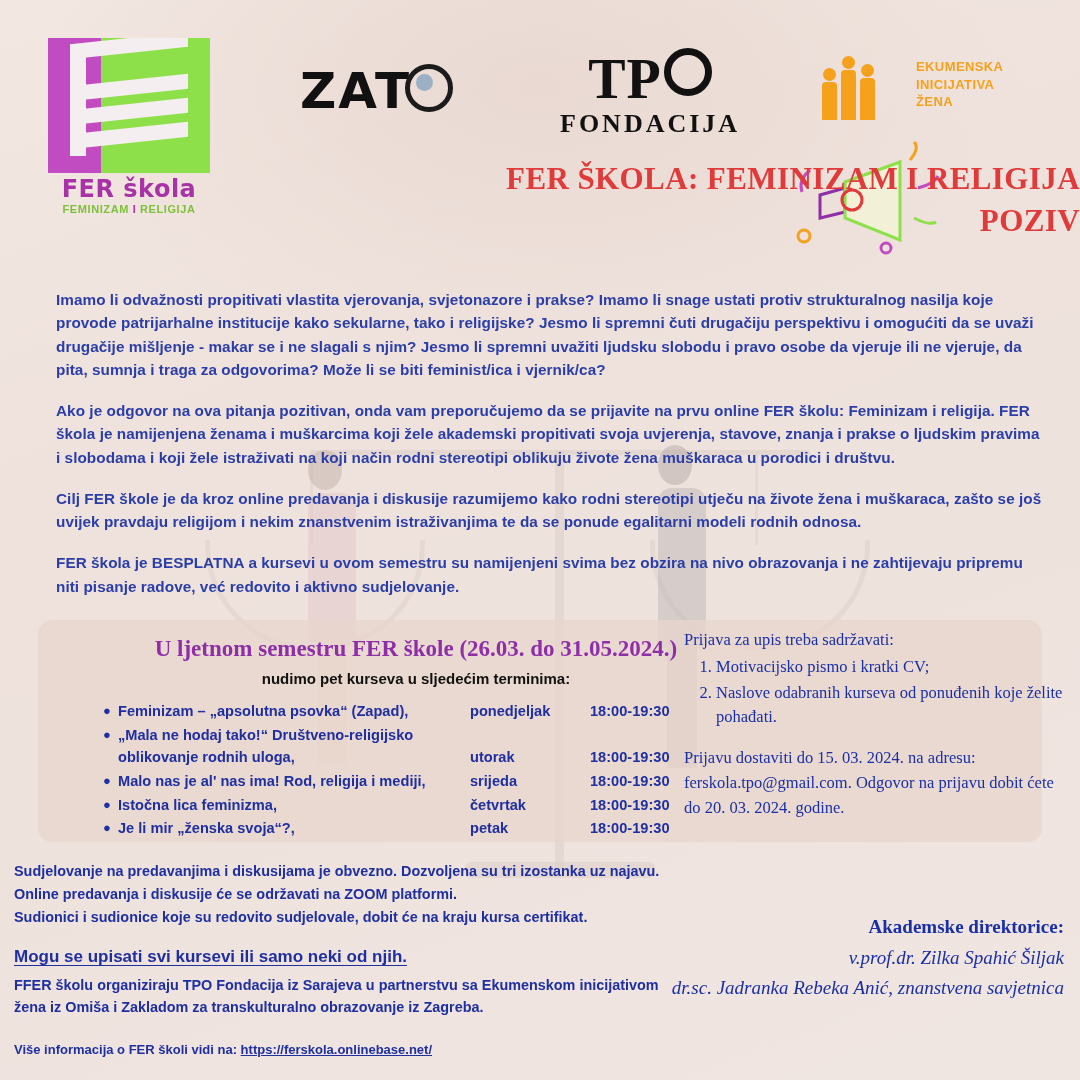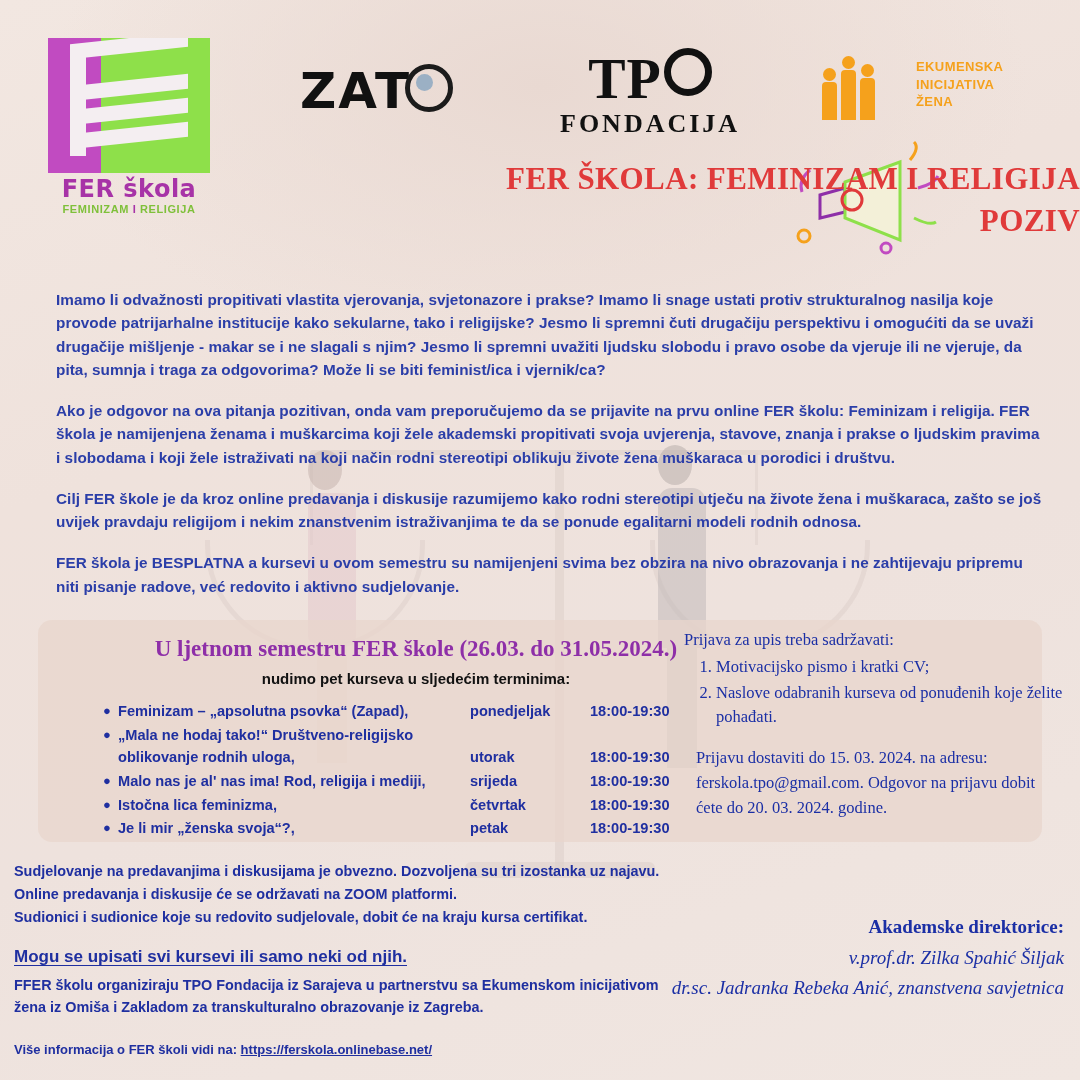--- a/index.html
+++ b/index.html
@@ -343,21 +343,21 @@
     font-family: "Liberation Serif", serif;
     font-size: 16.5px;
     line-height: 1.5;
   }
   .apply .head { margin-bottom: 2px; }
   .apply ol {
     margin: 0 0 14px 0;
     padding-left: 32px;
   }
   .apply ol li { margin-bottom: 1px; }
-  .apply .contact { margin-top: 16px; margin-left: 12px; }
+  .apply .contact { margin-top: 16px; }
 
   
   .notes {
     position: absolute;
     left: 14px;
     top: 860px;
     width: 700px;
     color: #1f2fa0;
     font-size: 14.4px;
     font-weight: bold;

